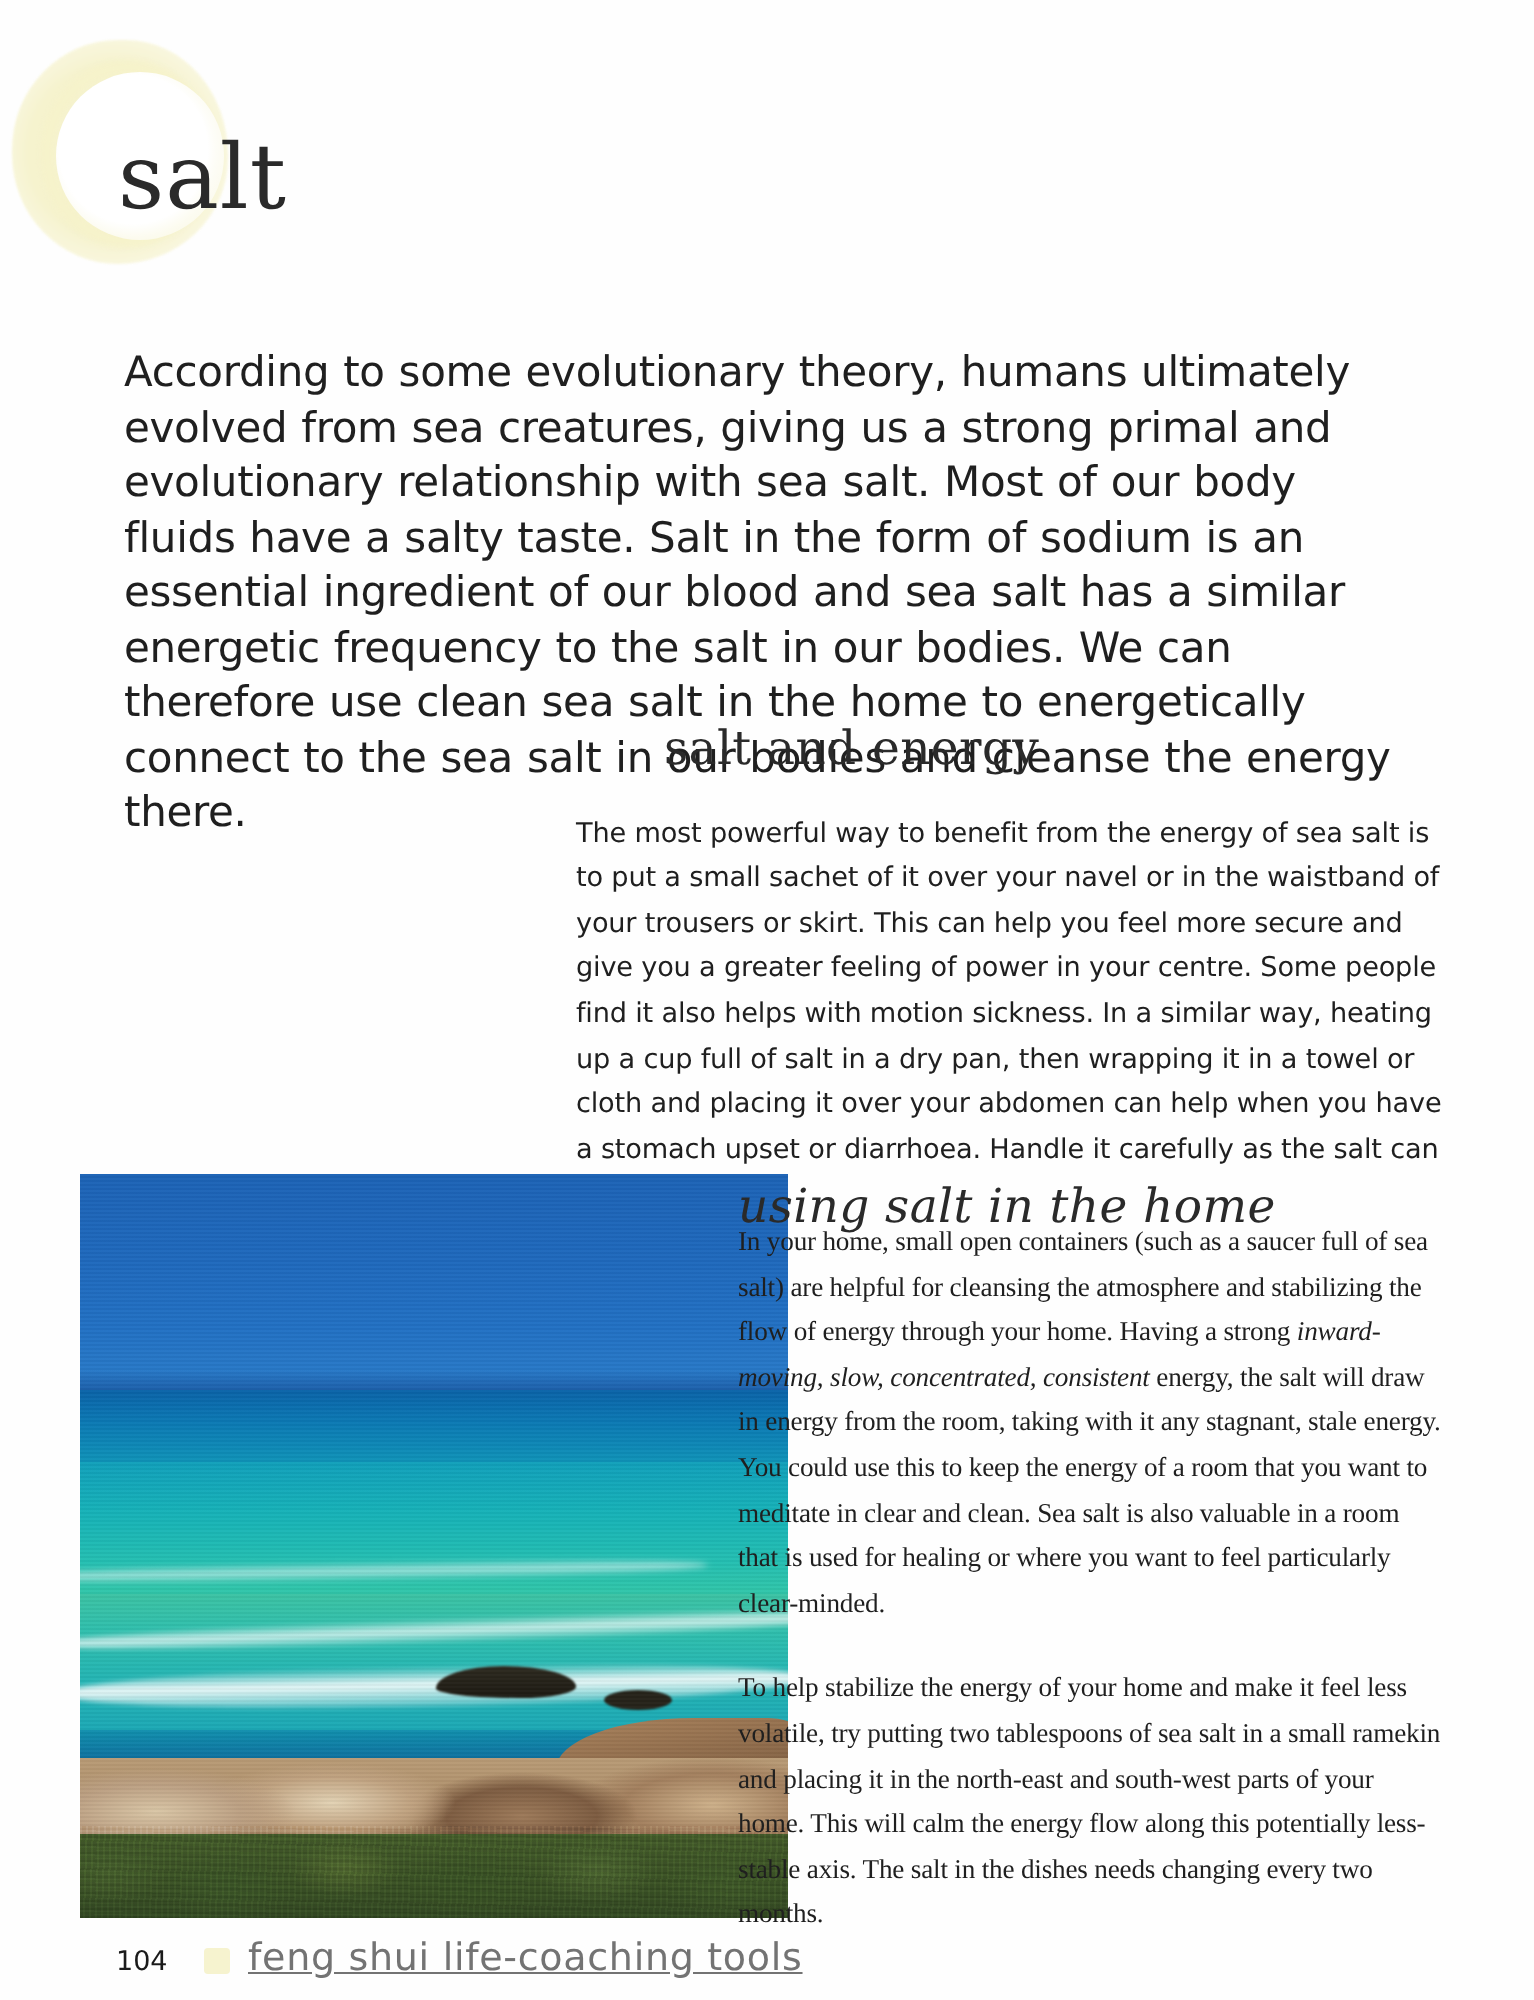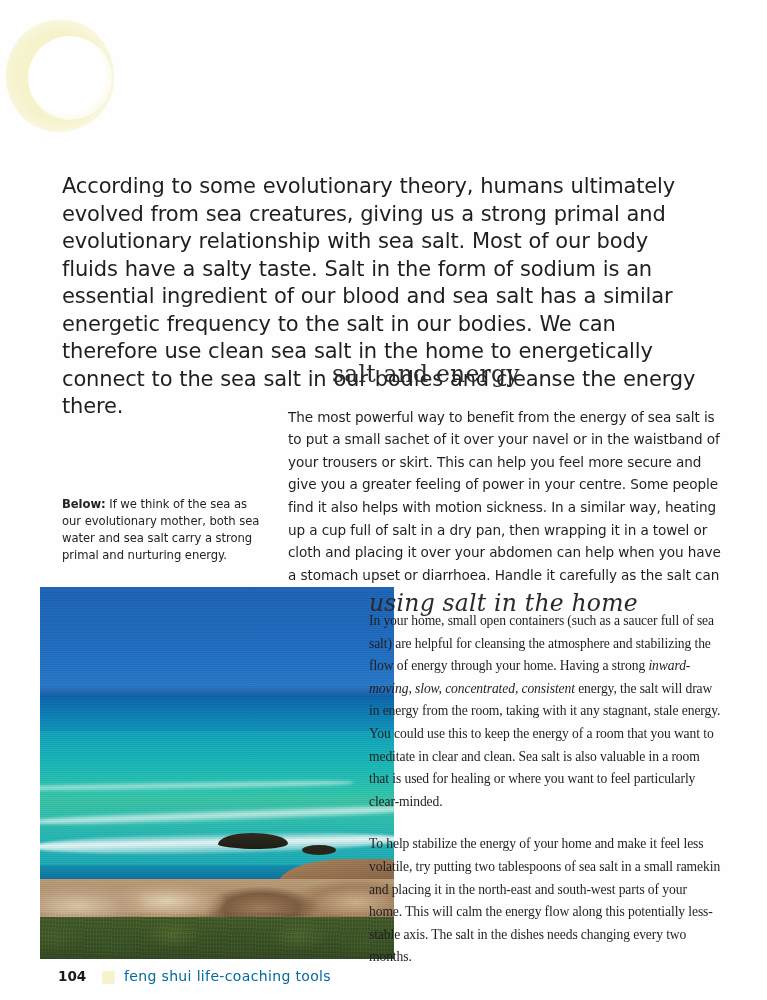--- a/index.html
+++ b/index.html
@@ -300,58 +300,59 @@
   .footer {
     position: absolute;
     left: 58px;
     top: 968px;
     display: flex;
     align-items: baseline;
     gap: 0;
   }
   .footer .pagenum {
     font-size: 13.5px;
-    font-weight: 700;
+    font-weight: 400;
     color: #1a1a1a;
     width: 44px;
   }
   .footer .fmark {
     width: 13px;
     height: 13px;
     border-radius: 2px;
     background: #f6f3cf;
     margin-right: 9px;
     align-self: center;
     position: relative;
     top: 1px;
   }
   .footer .ftext {
-    font-size: 14px;
-    color: #0369a1;
+    font-size: 19px;
+    color: #737373;
     letter-spacing: 0.35px;
+    text-decoration: underline;
   }
 </style>
 </head>
 <body>
 
 <div class="page">
 
   <div class="watermark">
     <div class="blob"></div>
     <div class="arc"></div>
     <div class="inner"></div>
   </div>
 
+  <h1 class="title">salt</h1>
 
   <p class="intro body-text">According to some evolutionary theory, humans ultimately evolved from sea creatures, giving us a strong primal and evolutionary relationship with sea salt. Most of our body fluids have a salty taste. Salt in the form of sodium is an essential ingredient of our blood and sea salt has a similar energetic frequency to the salt in our bodies. We can therefore use clean sea salt in the home to energetically connect to the sea salt in our bodies and cleanse the energy there.</p>
 
   <h2 class="h2 h2-energy">salt and energy</h2>
   <p class="col-energy body-text">The most powerful way to benefit from the energy of sea salt is to put a small sachet of it over your navel or in the waistband of your trousers or skirt. This can help you feel more secure and give you a greater feeling of power in your centre. Some people find it also helps with motion sickness. In a similar way, heating up a cup full of salt in a dry pan, then wrapping it in a towel or cloth and placing it over your abdomen can help when you have a stomach upset or diarrhoea. Handle it carefully as the salt can get very hot.</p>
 
-  <p class="caption body-text"><b>Below:</b><span> If we think of the sea as our evolutionary mother, both sea water and sea salt carry a strong primal and nurturing energy.</span></p>
 
   <figure class="photo">
     <div class="sky"></div>
     <div class="sea-far"></div>
     <div class="sea-mid"></div>
     <div class="sea-near"></div>
     <div class="surf3"></div>
     <div class="surf2"></div>
     <div class="surf1"></div>
     <div class="deep"></div>

